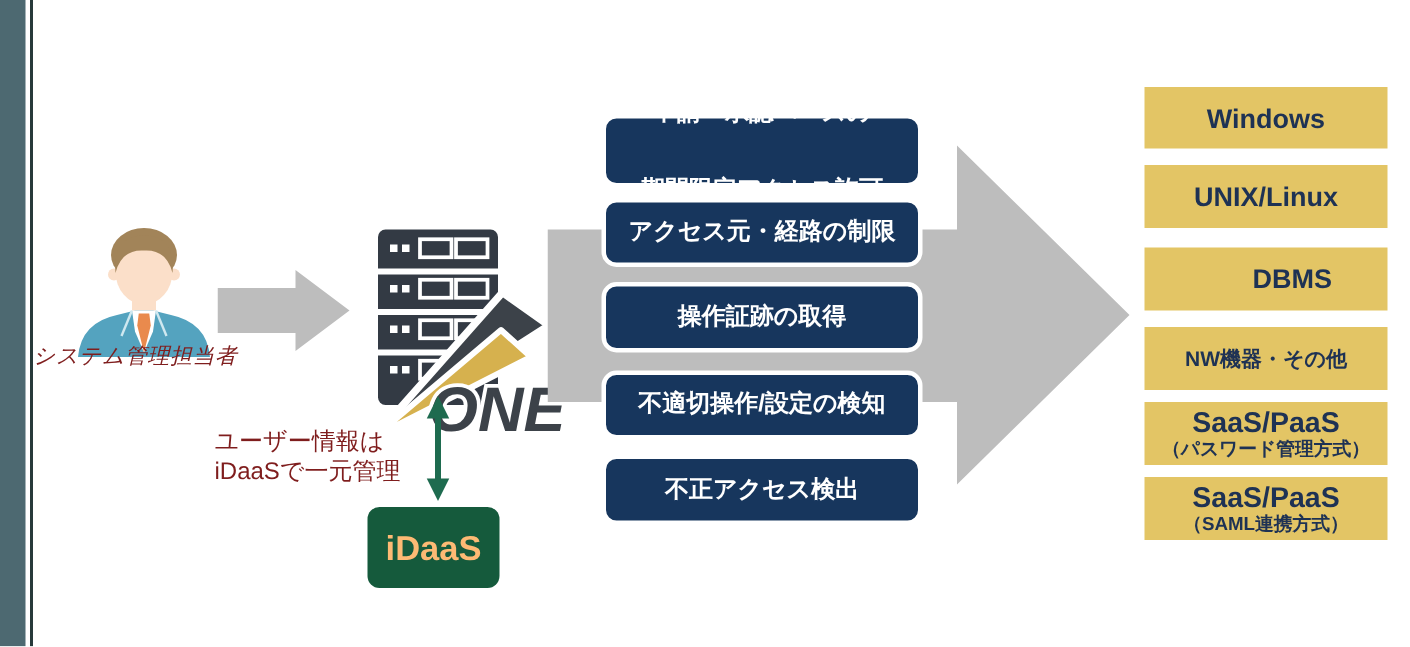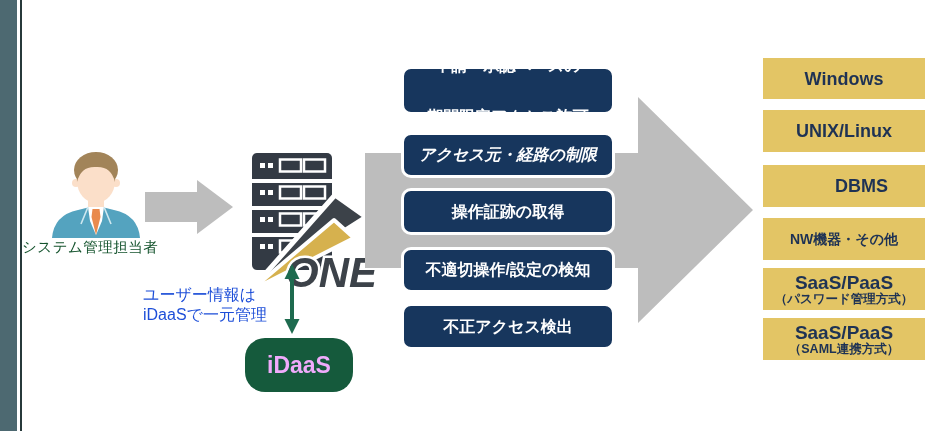--- a/index.html
+++ b/index.html
@@ -1,28 +1,28 @@
 <!DOCTYPE html>
 <html><head>
 <meta charset="utf-8">
 <style>
   html,body{margin:0;padding:0;background:#fff;}
   .stage{position:relative;width:940px;height:431px;background:#ffffff;overflow:hidden;
          font-family:"Liberation Sans","DejaVu Sans",sans-serif;}
   .rail{position:absolute;left:0;top:0;width:17px;height:431px;background:#4d6971;}
   .rail-line{position:absolute;left:20px;top:0;width:2px;height:431px;background:#27393a;}
 
-  .actor-label{position:absolute;left:22px;top:238px;font-size:14.5px;color:#14532d;
-               letter-spacing:.5px;white-space:nowrap;}
+  .actor-label{position:absolute;left:22px;top:228px;font-size:14.5px;color:#7f1d1d;
+               letter-spacing:.5px;white-space:nowrap;font-style:italic;}
 
   .note{position:absolute;left:143px;top:285px;font-size:16px;line-height:19.5px;
-        color:#1d4ed8;white-space:nowrap;}
+        color:#7f1d1d;white-space:nowrap;}
 
-  .idaas{position:absolute;left:245px;top:338px;width:108px;height:54px;background:#155a3c;
-         border-radius:20px;color:#f0abfc;font-size:23px;font-weight:bold;
+  .idaas{position:absolute;left:245px;top:338px;width:88px;height:54px;background:#155a3c;
+         border-radius:8px;color:#fdba74;font-size:23px;font-weight:bold;
          display:flex;align-items:center;justify-content:center;}
 
   .feature{position:absolute;left:401px;width:214px;background:#17365d;
            border:3px solid #ffffff;border-radius:10px;box-sizing:border-box;
            color:#fff;font-weight:bold;font-size:16px;line-height:20px;text-align:center;
            display:flex;flex-direction:column;align-items:center;justify-content:center;}
   .feature .line:empty{display:none;}
 
   .target{position:absolute;left:763px;width:162px;background:#e3c565;color:#1e3254;
           box-sizing:border-box;text-align:center;font-weight:bold;
@@ -107,25 +107,25 @@
   </div>
 
   <div class="idaas">
     <span>iDaaS</span>
   </div>
 
   <svg style="left:365px;top:95px;" width="390" height="229" viewBox="0 0 390 229">
     <polygon fill="#bdbdbd" points="0,58 273,58 273,2 388,115 273,228 273,173 0,173"></polygon>
   </svg>
 
-  <div class="feature" style="top:66px;height:49px;line-height:19px;gap:32px;">
+  <div class="feature" style="top:76px;height:49px;line-height:19px;gap:32px;">
     <span class="line">申請・承認ベースの</span>
     <span class="line">期間限定アクセス許可</span>
   </div>
-  <div class="feature" style="top:132px;height:46px;font-style:italic;">
+  <div class="feature" style="top:132px;height:46px;">
     <span class="line">アクセス元・経路の制限</span>
 
   </div>
   <div class="feature" style="top:188px;height:47px;">
     <span class="line">操作証跡の取得</span>
 
   </div>
   <div class="feature" style="top:247px;height:46px;align-items:center;">
     <span class="line">不適切操作/設定の検知</span>
 

